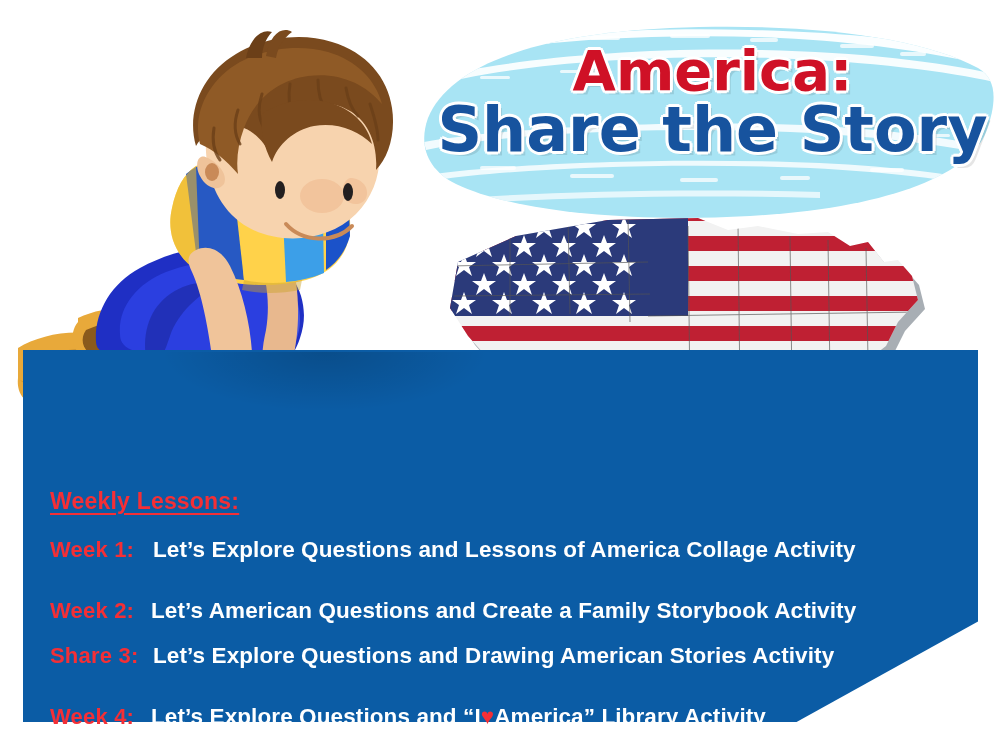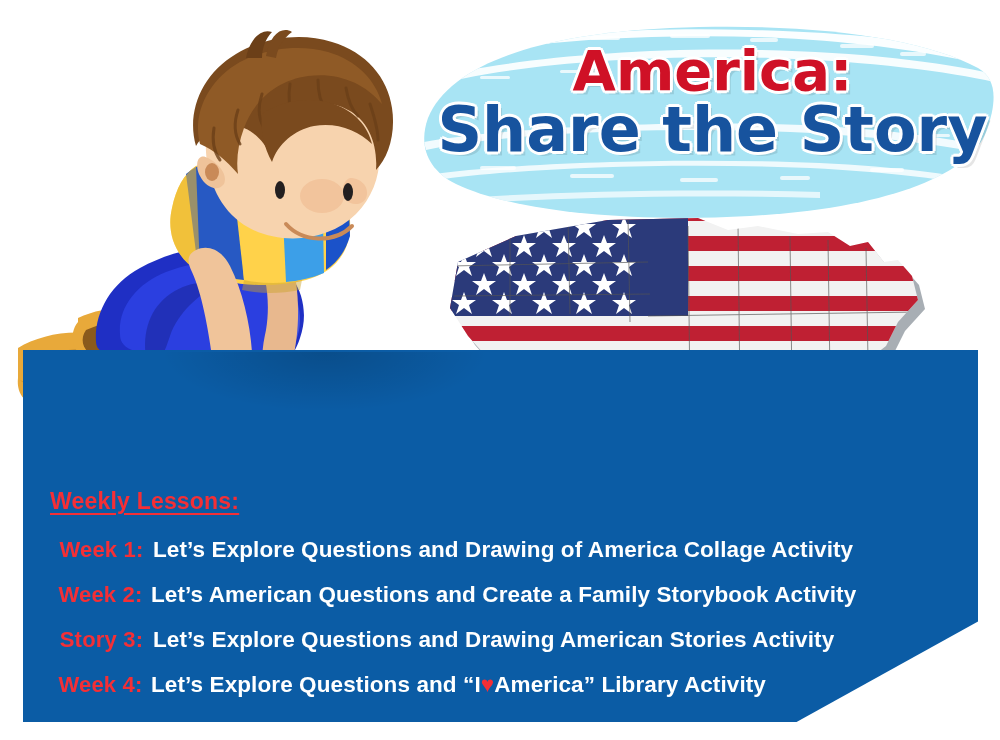--- a/index.html
+++ b/index.html
@@ -64,27 +64,27 @@
     position:absolute;left:50px;top:488px;width:930px;
   }
   .lessons-heading{
     font-size:23px;font-weight:bold;color:#F42F36;
     text-decoration:underline;text-underline-offset:4px;
     letter-spacing:0.2px;
     margin:0 0 22px 0;display:inline-block;
   }
   .lesson-row{
     display:flex;align-items:baseline;
-    margin-bottom:19px;white-space:nowrap;text-align:center;
+    margin-bottom:19px;white-space:nowrap;
   }
   .lesson-week{
     font-size:22px;font-weight:bold;color:#F42F36;
     min-width:103px;letter-spacing:0.2px;
   }
-  .lesson-week.w2{min-width:101px;}
+  .lesson-week.w2{min-width:101px;margin-top:16px;}
   .lesson-text{
     font-size:22.5px;font-weight:bold;color:#ffffff;letter-spacing:0.1px;
   }
   .heart{color:#F42F36;font-weight:bold;}
 </style>
 </head>
 <body>
 
 <div id="stage">
 
@@ -400,30 +400,30 @@
   </div>
 
   <div class="panel"></div>
   <div class="panel-shadow"></div>
 
   <div class="lessons">
     <div class="lessons-heading">Weekly Lessons:</div>
 
     <div class="lesson-row">
       <span class="lesson-week">Week 1:</span>
-      <span class="lesson-text">Let’s Explore Questions and Drawing of America Collage Activity</span>
+      <span class="lesson-text">Let’s Explore Questions and Lessons of America Collage Activity</span>
     </div>
 
     <div class="lesson-row">
       <span class="lesson-week w2">Week 2:</span>
       <span class="lesson-text">Let’s American Questions and Create a Family Storybook Activity</span>
     </div>
 
     <div class="lesson-row">
-      <span class="lesson-week">Story 3:</span>
+      <span class="lesson-week">Share 3:</span>
       <span class="lesson-text">Let’s Explore Questions and Drawing American Stories Activity</span>
     </div>
 
     <div class="lesson-row">
       <span class="lesson-week w2">Week 4:</span>
       <span class="lesson-text">Let’s Explore Questions and “I </span>
       <span class="lesson-text heart">♥</span>
       <span class="lesson-text"> America” Library Activity</span>
     </div>
   </div>

